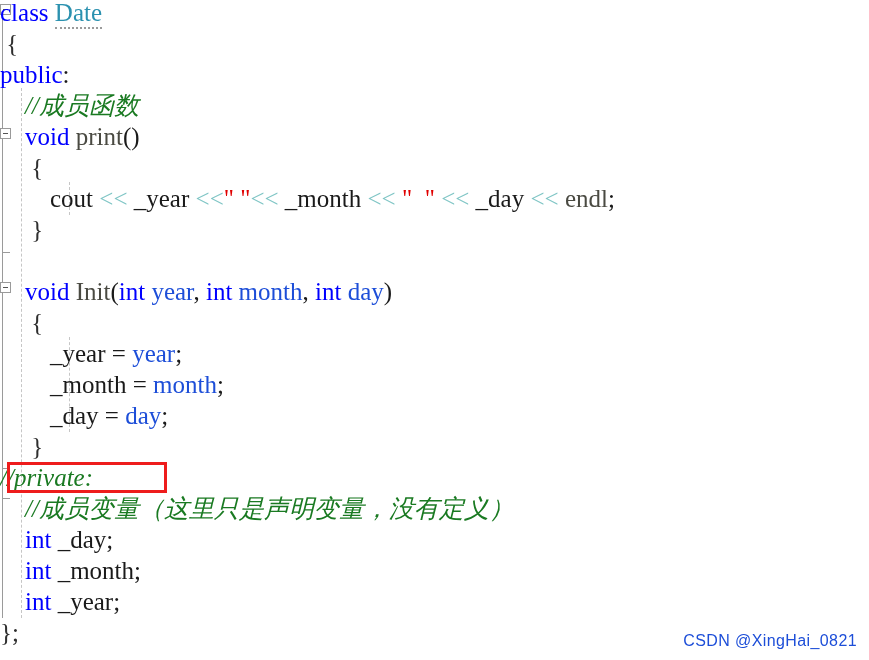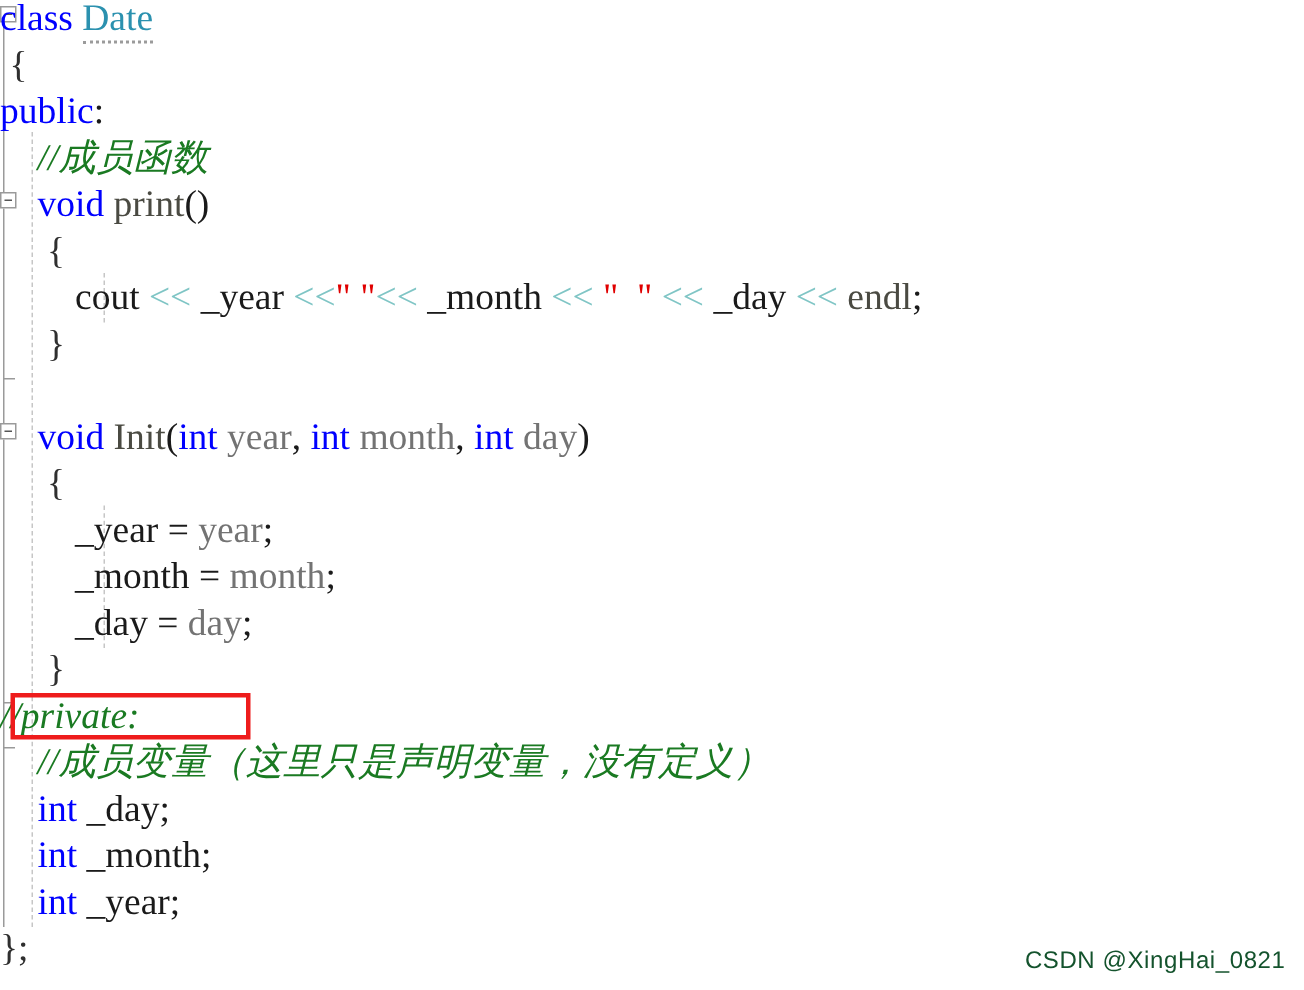--- a/index.html
+++ b/index.html
@@ -69,21 +69,21 @@
     left: 0;
     height: 30.8px;
     white-space: pre;
   }
 
   
   .kw      { color: #0000ff; }            
   .type    { color: #2b91af; }            
   .fn      { color: #4a4a42; }            
   .plain   { color: #1a1a1a; }            
-  .param   { color: #737373; font-family: Liberation Serif, serif; }            
+  .param   { color: #1d4ed8; }            
   .op      { color: #7fc5c5; }            
   .str     { color: #e00000; }            
   .cmt     { color: #1a7a22; font-style: italic; }            
   .brace   { color: #2f2f2f; }
 
   .squig {
     border-bottom: 2px dotted #9b9b9b;
     padding-bottom: 1px;
   }
 
@@ -93,21 +93,21 @@
     border: 3px solid #ee1c1c;
     box-sizing: border-box;
     pointer-events: none;
   }
 
   
   #watermark {
     position: absolute;
     right: 12px;
     bottom: 10px;
-    color: #14532d;
+    color: #1d4ed8;
     font-family: "Liberation Sans", "DejaVu Sans", sans-serif;
     font-size: 16px;
     letter-spacing: 0.4px;
     white-space: nowrap;
   }
 </style>
 </head>
 <body>
 
 <div id="app">

